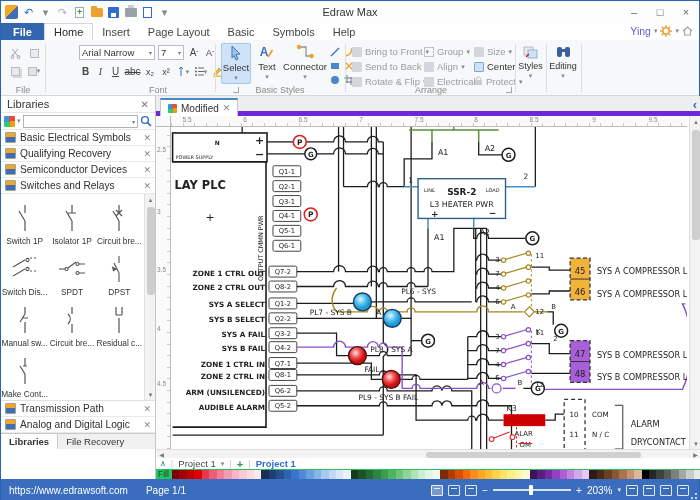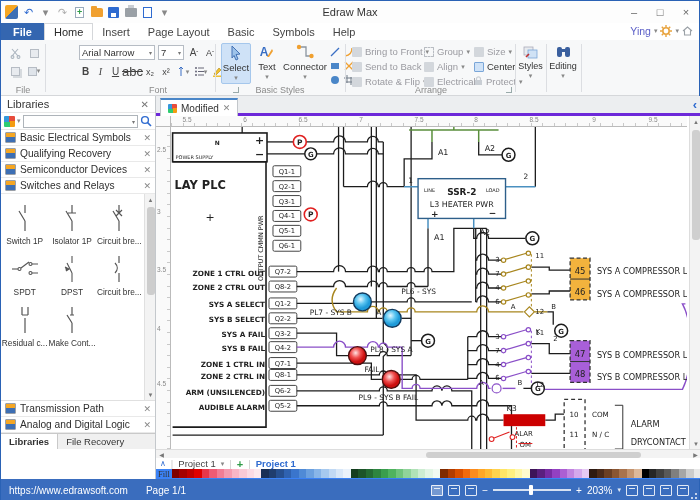--- a/index.html
+++ b/index.html
@@ -70,21 +70,21 @@
   .symname { font-size:8.3px; color:#333; white-space:nowrap; }
   .vsb { position:absolute; right:0; top:0; width:11px; height:100%; background:#f3f3f3; border-left:1px solid #e0e0e0; }
   .vsb .btn { position:absolute; left:0; width:11px; height:11px; font-size:6px; color:#777; display:flex; align-items:center; justify-content:center; }
   .vsb .thumb { position:absolute; left:1.5px; width:8px; background:#cdcdcd; border-radius:3px; }
   .lp-tabs { height:16px; display:flex; border-top:1px solid #c9c9c9; background:#f0f0f0; font-size:9.5px; }
   .lp-tab { padding:1px 8px; display:flex; align-items:center; color:#333; }
   .lp-tab.active { background:#fff; border-right:1px solid #c9c9c9; font-weight:bold; }
 
   
   .canvascol { position:absolute; left:155px; top:95px; width:545px; height:383px; background:#fff; }
-  .doc-tabbar { position:relative; height:20px; background:#eceef0; border-bottom:3px solid #6d28d9; }
+  .doc-tabbar { position:relative; height:20px; background:#eceef0; border-bottom:5px solid #6d28d9; }
   .doc-tab { position:absolute; left:4px; top:2px; height:18px; background:#fff; border:1px solid #c3c7cb; border-bottom:none; display:flex; align-items:center; gap:4px; padding:0 7px; font-size:10px; color:#333; border-top:2px solid #4a86c8; }
   .collapse-right { position:absolute; right:4px; top:1px; color:#2f6bd0; font-size:13px; font-weight:bold; }
   .ruler-corner { position:absolute; left:0; top:20px; width:15px; height:11px; background:#fafafa; border-right:1px solid #bbb; border-bottom:1px solid #bbb; }
   .hruler { position:absolute; left:15px; top:20px; width:516px; height:11px; background:#fafafa; border-bottom:1px solid #bbb;
             background-image:repeating-linear-gradient(90deg,#c9c9c9 0 1px,transparent 1px 11.6px); background-size:100% 4px; background-position:0 7px; background-repeat:no-repeat; }
   .hruler span { position:absolute; top:0; font-size:6.5px; color:#888; transform:translateX(-50%); }
   .vruler { position:absolute; left:0; top:31px; width:15px; height:322px; background:#fafafa; border-right:1px solid #bbb;
             background-image:repeating-linear-gradient(0deg,#c9c9c9 0 1px,transparent 1px 11.6px); background-size:4px 100%; background-position:11px 0; background-repeat:no-repeat; }
   .vruler span { position:absolute; left:1px; font-size:6.5px; color:#888; transform:translateY(-50%); }
   .drawarea { position:absolute; left:15px; top:31px; width:516px; height:322px; background:#fff; overflow:hidden; }
@@ -92,21 +92,21 @@
   .canvas-vsb .btn { position:absolute; left:0; width:12px; height:11px; font-size:6px; color:#777; display:flex; align-items:center; justify-content:center; }
   .canvas-vsb .thumb { position:absolute; left:2px; width:8px; background:#cfcfcf; border-radius:3px; }
   .hscroll { position:absolute; left:0; top:353px; width:545px; height:9px; background:#f3f3f3; border-top:1px solid #ddd; }
   .hscroll .btn { position:absolute; top:0; width:11px; height:9px; font-size:6px; color:#777; display:flex; align-items:center; justify-content:center; }
   .hscroll .thumb { position:absolute; top:1.5px; height:6px; background:#cfcfcf; border-radius:3px; }
   .projrow { position:absolute; left:0; top:362px; width:545px; height:11px; display:flex; align-items:center; gap:5px; font-size:9.5px; color:#444; padding:0 4px; background:#fff; }
   .projrow .chev { color:#2f6bd0; font-size:8px; }
   .projrow .plus { color:#2e9b46; font-weight:bold; font-size:11px; }
   .projrow .ptab { color:#2f6bd0; font-weight:bold; }
   .projrow .sep { color:#ccc; }
-  .fillrow { position:absolute; left:0; top:373px; width:545px; height:10px; display:flex; align-items:flex-start; background:#3b82f6;font-family:Liberation Serif, serif; }
+  .fillrow { position:absolute; left:0; top:373px; width:545px; height:10px; display:flex; align-items:flex-end; background:#22c55e; }
   .fill-label { font-size:8.5px; color:#333; width:16px; padding-left:2px; flex:none; }
   .palette { flex:1; height:9px; display:flex; }
   .palette .sw { flex:1; height:9px; }
 
   
   .statusbar { position:absolute; left:0; top:478px; width:100%; height:22px; background:#3a6dbe; display:flex; align-items:center; color:#fff; font-size:10px; }
   .statusbar .url { margin-left:8px; }
   .statusbar .page { margin-left:18px; }
   .status-right { margin-left:auto; display:flex; align-items:center; gap:5px; padding-right:10px; }
   .sico { width:12px; height:11px; border:1px solid rgba(255,255,255,.85); border-radius:1px; position:relative; }
@@ -243,21 +243,21 @@
               <line x1="0" y1="1" x2="10" y2="1"></line>
               <line x1="0" y1="4" x2="7" y2="4"></line>
               <line x1="0" y1="7" x2="10" y2="7"></line>
             </g>
           </svg>
           <span class="caret">▾</span>
         </div>
       <div class="fmtbtn" style="left:4px; width:13px; font-weight:bold;">B</div>
       <div class="fmtbtn" style="left:19px; width:13px; font-style:italic; font-family:'Liberation Serif',serif;">I</div>
       <div class="fmtbtn" style="left:34px; width:13px; text-decoration:underline;">U</div>
-      <div class="fmtbtn" style="left:49px; width:17px; text-decoration:line-through; font-size:13px;">abc</div>
+      <div class="fmtbtn" style="left:49px; width:17px; text-decoration:line-through; font-size:10px;">abc</div>
       <div class="fmtbtn" style="left:68px; width:14px; font-size:9px;">x₂</div>
       <div class="fmtbtn" style="left:84px; width:14px; font-size:9px;">x²</div>
       <div class="fmtbtn" style="left:100px; width:16px;">
           <svg width="9" height="9" viewBox="0 0 9 9">
             <g stroke="#3a6fc4" stroke-width="1">
               <line x1="4" y1="0" x2="4" y2="9"></line>
               <line x1="2" y1="2" x2="4" y2="0"></line>
               <line x1="6" y1="2" x2="4" y2="0"></line>
             </g>
           </svg>
@@ -512,38 +512,58 @@
             <svg viewBox="0 0 30 30">
               <g stroke="#555" stroke-width="1.2" fill="none">
                 <path d="M15,2 V10 M15,28 V18 M15,18 L9,8 M12,7 L18,13 M18,7 L12,13"></path>
               </g>
             </svg>
             <span class="symname">Circuit bre...</span>
           </div>
         <div class="symcell">
             <svg viewBox="0 0 30 30">
               <g stroke="#555" stroke-width="1.1" fill="none">
+                <path d="M3,13 L15,6"></path>
+                <circle cx="17.5" cy="6" r="1.6"></circle>
+                <path d="M3,22 L15,15"></path>
+                <circle cx="17.5" cy="15" r="1.6"></circle>
+                <path d="M20,4 H27 M20,17 H27" stroke-dasharray="2,2"></path>
+              </g>
+            </svg>
+            <span class="symname">Switch Dis...</span>
+          </div>
+        <div class="symcell">
+            <svg viewBox="0 0 30 30">
+              <g stroke="#555" stroke-width="1.1" fill="none">
                 <path d="M2,15 H8"></path>
                 <circle cx="9.5" cy="15" r="1.5"></circle>
                 <path d="M11,14 L19,8"></path>
                 <circle cx="20.5" cy="10" r="1.5"></circle>
                 <circle cx="20.5" cy="19" r="1.5"></circle>
                 <path d="M22,10 H28 M22,19 H28"></path>
               </g>
             </svg>
             <span class="symname">SPDT</span>
           </div>
         <div class="symcell">
             <svg viewBox="0 0 30 30">
               <g stroke="#555" stroke-width="1.1" fill="none">
                 <path d="M15,2 V9 M15,28 V19 M15,19 L10,9"></path>
                 <path d="M8,13 l4,2 l-3,2" fill="#555"></path>
               </g>
             </svg>
             <span class="symname">DPST</span>
+          </div>
+        <div class="symcell">
+            <svg viewBox="0 0 30 30">
+              <g stroke="#555" stroke-width="1.2" fill="none">
+                <path d="M15,2 V9 M15,9 L10,17 M15,17 V28 M12,13 H18"></path>
+              </g>
+            </svg>
+            <span class="symname">Manual sw...</span>
           </div>
         <div class="symcell">
             <svg viewBox="0 0 30 30">
               <g stroke="#555" stroke-width="1.2" fill="none">
                 <path d="M15,2 V9 M15,28 V19 M11,9 C14,12 14,16 11,19"></path>
               </g>
             </svg>
             <span class="symname">Circuit bre...</span>
           </div>
         <div class="symcell">

